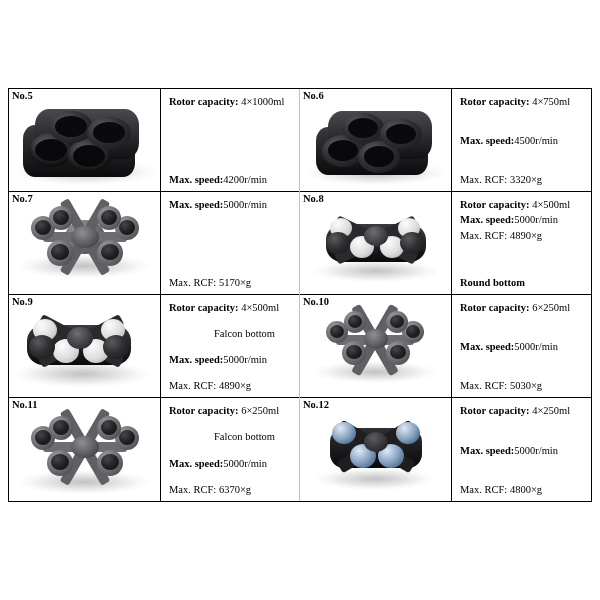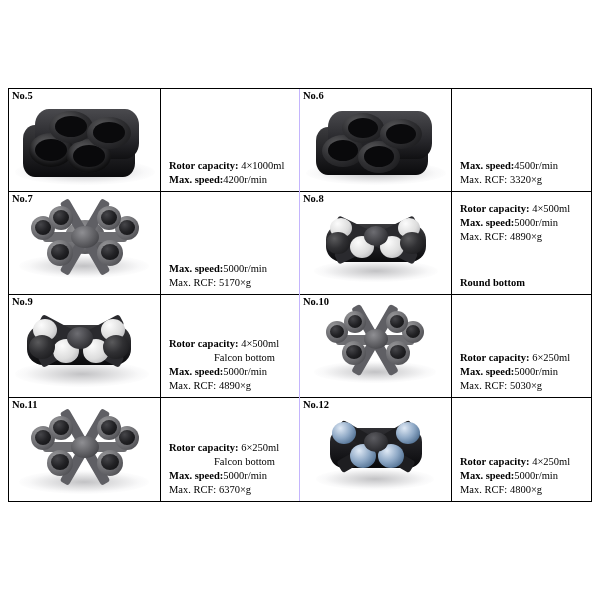--- a/index.html
+++ b/index.html
@@ -66,21 +66,21 @@
     position: relative;
     border-right: 1px solid #000;
     overflow: hidden;
   }
   .spec-pane {
     flex: 1;
     box-sizing: border-box;
     padding: 6px 6px 4px 8px;
     display: flex;
     flex-direction: column;
-    justify-content: flex-end;
+    justify-content: space-between;
     font-family: Liberation Serif, serif;
   }
   .spec-line {
     font-size: 10.5px;
     line-height: 14px;
     color: #000;
     white-space: nowrap;
   }
   .spec-line b {
     font-weight: bold;
@@ -267,20 +267,21 @@
             <div class="bucket darker" style="left:28px; top:51px; width:30px; height:21px; background:#09090b;"></div>
             <div class="bucket dark" style="left:58px; top:52px; width:42px; height:32px;"></div>
             <div class="bucket darker" style="left:64px; top:57px; width:30px; height:21px; background:#09090b;"></div>
             <div class="bucket dark" style="left:42px; top:24px; width:42px; height:30px;"></div>
             <div class="bucket darker" style="left:48px; top:29px; width:30px; height:20px; background:#0a0a0c;"></div>
             <div class="bucket dark" style="left:80px; top:30px; width:42px; height:30px;"></div>
             <div class="bucket darker" style="left:86px; top:35px; width:30px; height:20px; background:#0a0a0c;"></div>
           </div>
         </div>
         <div class="spec-pane">
+          <div class="spec-line"><b>Rotor capacity:</b><span> 4×750ml</span></div>
           <div class="spec-line"><b>Max. speed:</b><span>4500r/min</span></div>
           <div class="spec-line"><span>Max. RCF:</span><span> 3320×g</span></div>
         </div>
       </div>
 
       <div class="cell">
         <div class="cell-label">No.8</div>
         <div class="img-pane">
           <div class="rotor">
             <div class="shadow" style="left:14px; top:68px; width:124px; height:22px;"></div>

